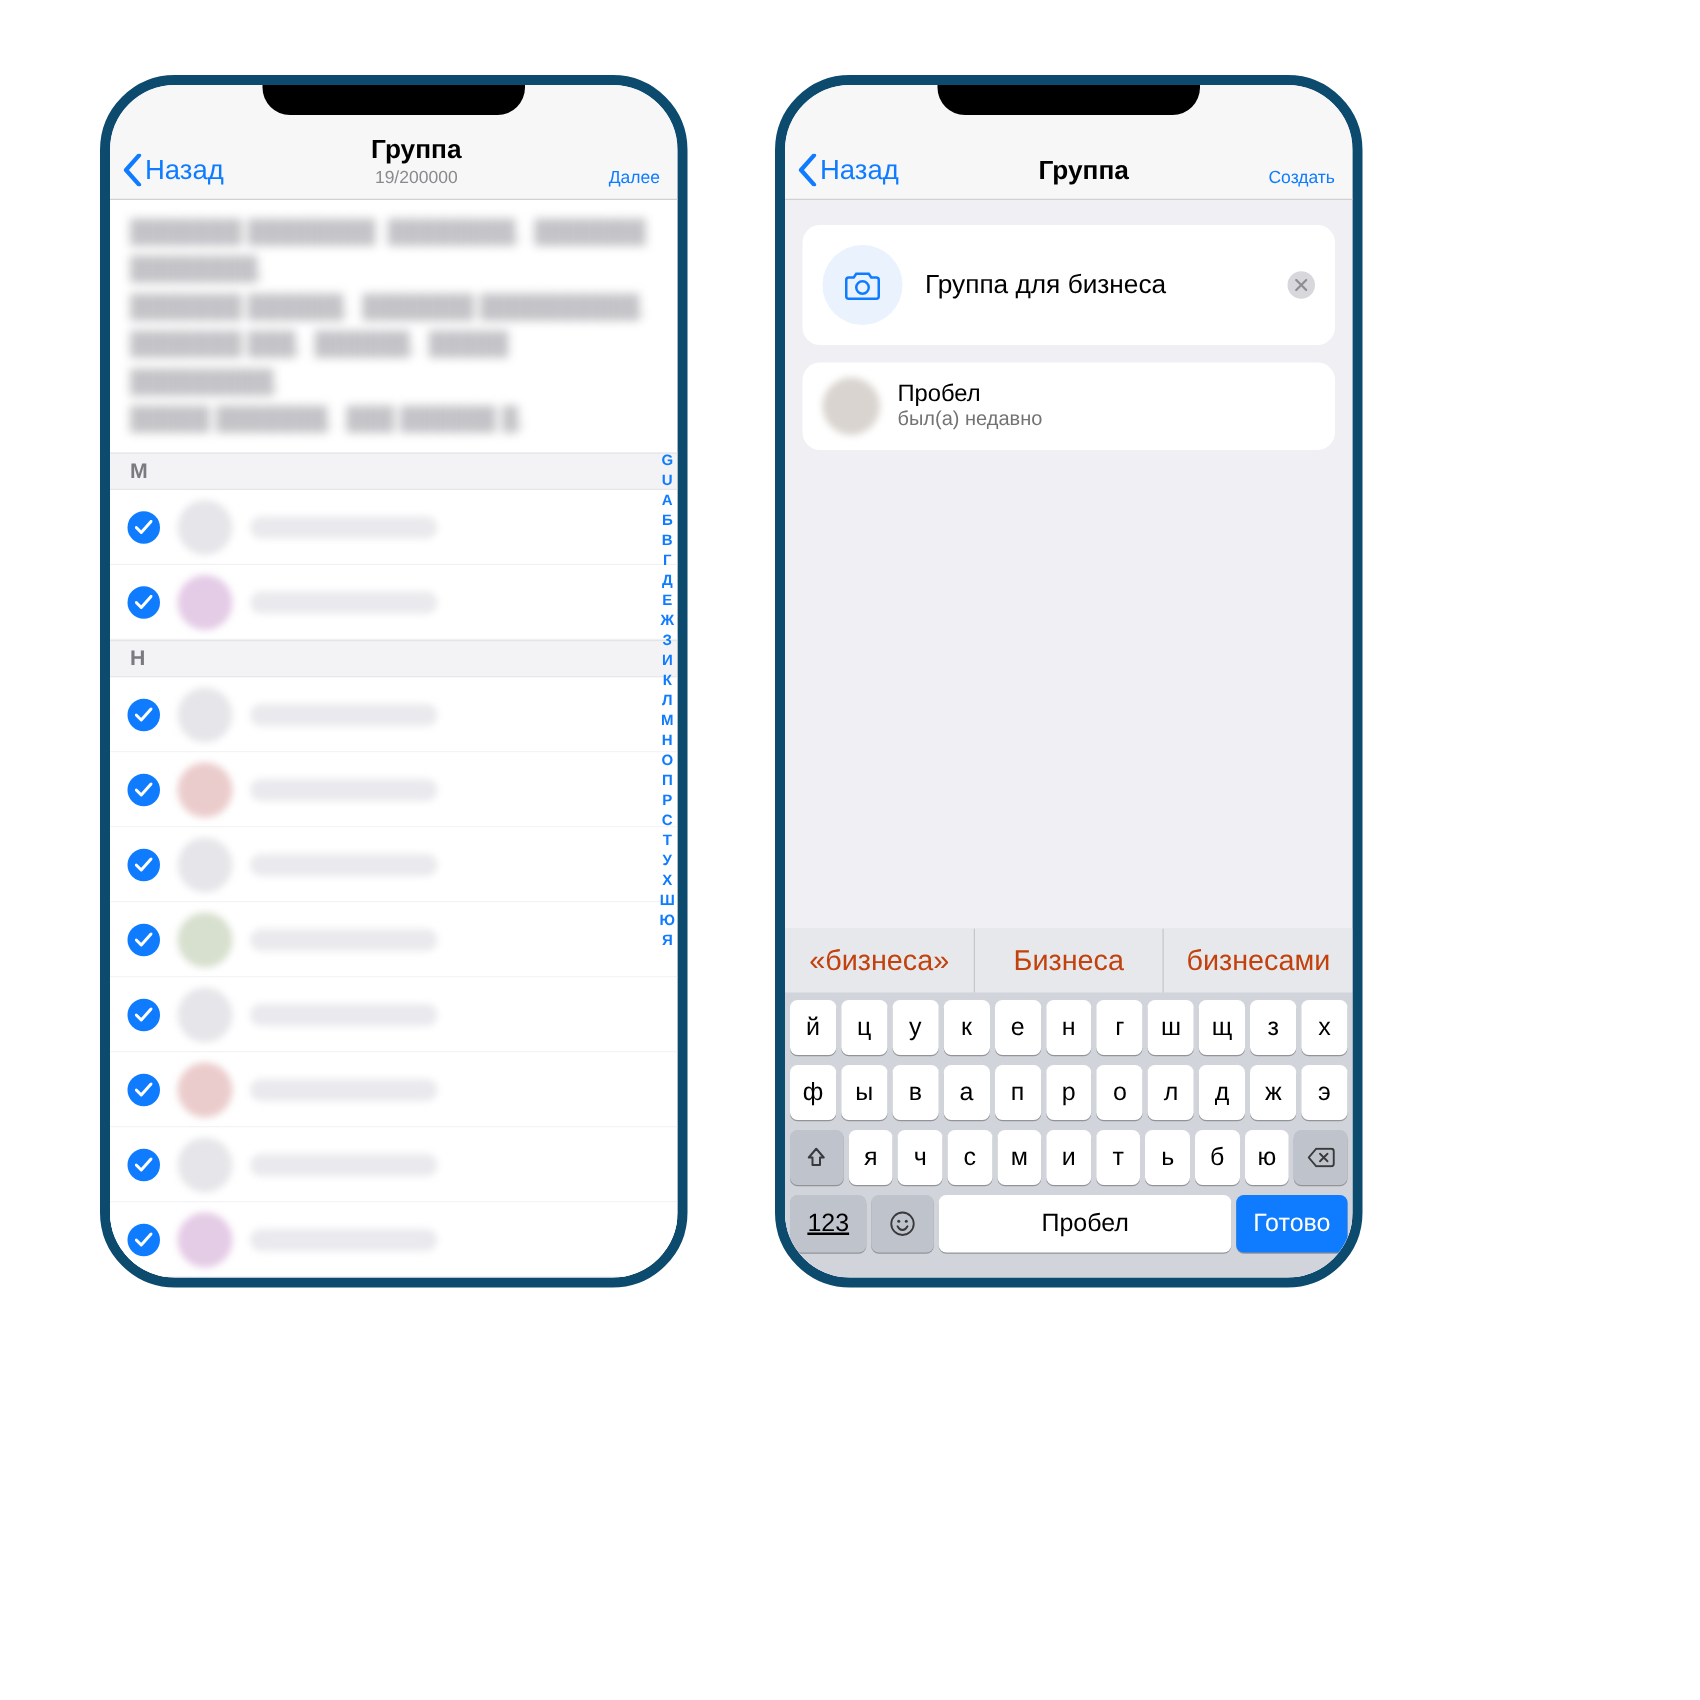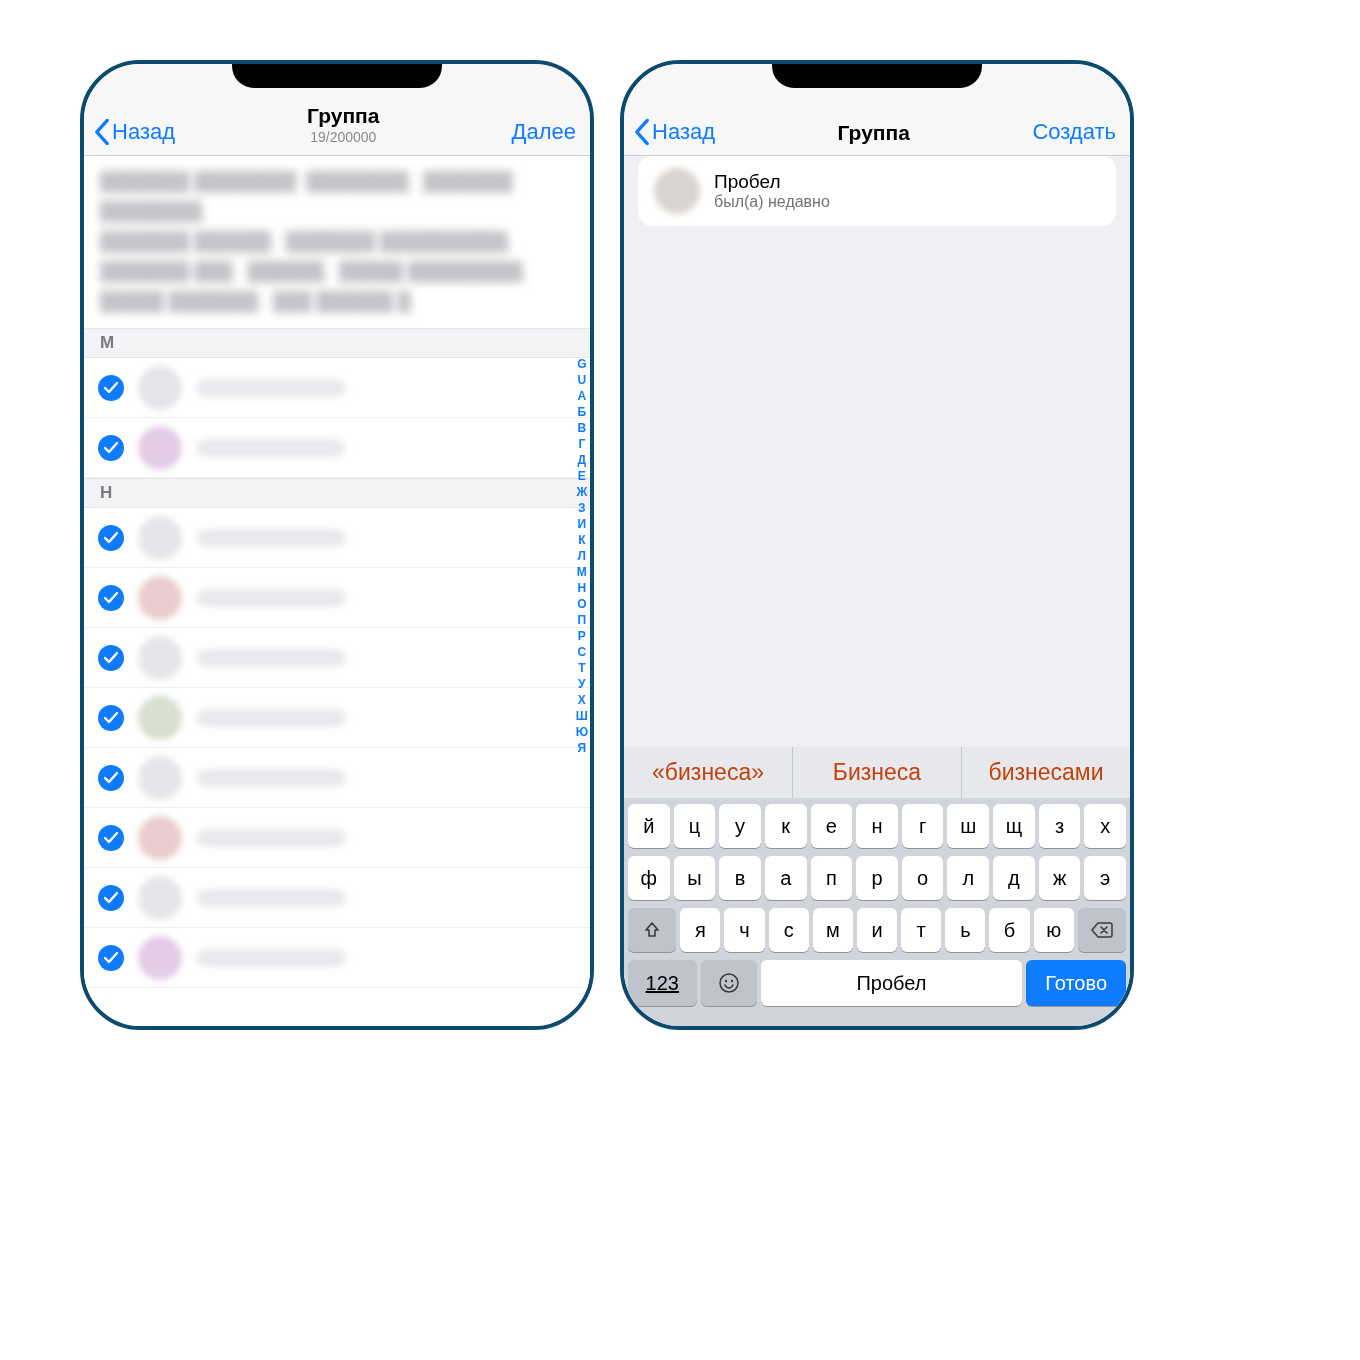--- a/index.html
+++ b/index.html
@@ -4,23 +4,23 @@
 <style>
   * { box-sizing: border-box; margin: 0; padding: 0; }
   body {
     width: 1360px; height: 1360px;
     background: #fff;
     font-family: -apple-system, "Helvetica Neue", Arial, sans-serif;
     position: relative;
   }
   .phone {
     position: absolute;
-    width: 514px;
+    width: 470px;
     height: 970px;
-    border: 4px solid #0c4a6e;
+    border: 8px solid #0c4a6e;
     border-radius: 60px;
     background: #efeff4;
     overflow: hidden;
   }
   .phone::before {
     content: "";
     position: absolute;
     top: -4px; left: 50%;
     transform: translateX(-50%);
     width: 210px; height: 28px;
@@ -43,21 +43,21 @@
   }
   .nav-left, .nav-right {
     color:#0f7cff; font-size:22px;
     display:flex; align-items:center;
     cursor:pointer;
   }
   .nav-left svg { margin-right:2px; }
   .nav-center { flex:1; text-align:center; }
   .nav-title { font-size:21px; font-weight:600; color:#000; }
   .nav-sub   { font-size:14px; color:#8a8a8e; margin-top:1px;}
-  .nav-right { font-size:22px; }
+  .nav-right { font-size:14px; }
 
   
   .screen1-body { position:absolute; top:92px; left:0; right:0; bottom:0; background:#fff; overflow:hidden;}
   .chips { padding:10px 16px 12px 16px; color:#c4c4c8; font-size:18px; line-height:30px; filter: blur(4px);}
   .section-head { background:#f3f3f5; color:#7a7a80; font-size:17px; font-weight:600; padding:4px 16px; border-top:1px solid #e5e5e9; border-bottom:1px solid #e5e5e9;}
   .row { display:flex; align-items:center; height:60px; padding:0 14px; border-bottom:1px solid #f1f1f3; background:#fff;}
   .check {
     width:26px; height:26px; border-radius:50%;
     background:#0f7cff; display:flex; align-items:center; justify-content:center;
     flex-shrink:0;
@@ -295,20 +295,34 @@
     </div>
     <div class="nav-center">
       <div class="nav-title">Группа</div>
     </div>
     <div class="nav-right">
       <span>Создать</span>
     </div>
   </div>
 
   <div class="screen2-body">
+    <div class="card">
+      <div class="photo-btn">
+        <svg width="30" height="26" viewBox="0 0 30 26">
+          <path d="M4 7h4l2-3h10l2 3h4a2 2 0 012 2v13a2 2 0 01-2 2H4a2 2 0 01-2-2V9a2 2 0 012-2z" fill="none" stroke="#0f7cff" stroke-width="2"></path>
+          <circle cx="15" cy="15" r="5" fill="none" stroke="#0f7cff" stroke-width="2"></circle>
+        </svg>
+      </div>
+      <input class="group-input" value="Группа для бизнеса" style="">
+      <div class="clear-btn">
+        <svg width="10" height="10" viewBox="0 0 10 10">
+            <path d="M1 1l8 8M9 1l-8 8" stroke="#8e8e93" stroke-width="1.8" stroke-linecap="round"></path>
+          </svg>
+      </div>
+    </div>
 
     <div class="member-card">
       <div class="mem-avatar"></div>
       <div class="mem-text">
         <div class="mem-name">Пробел</div>
         <div class="mem-status">был(а) недавно</div>
       </div>
     </div>
 
     <div class="keyboard">

